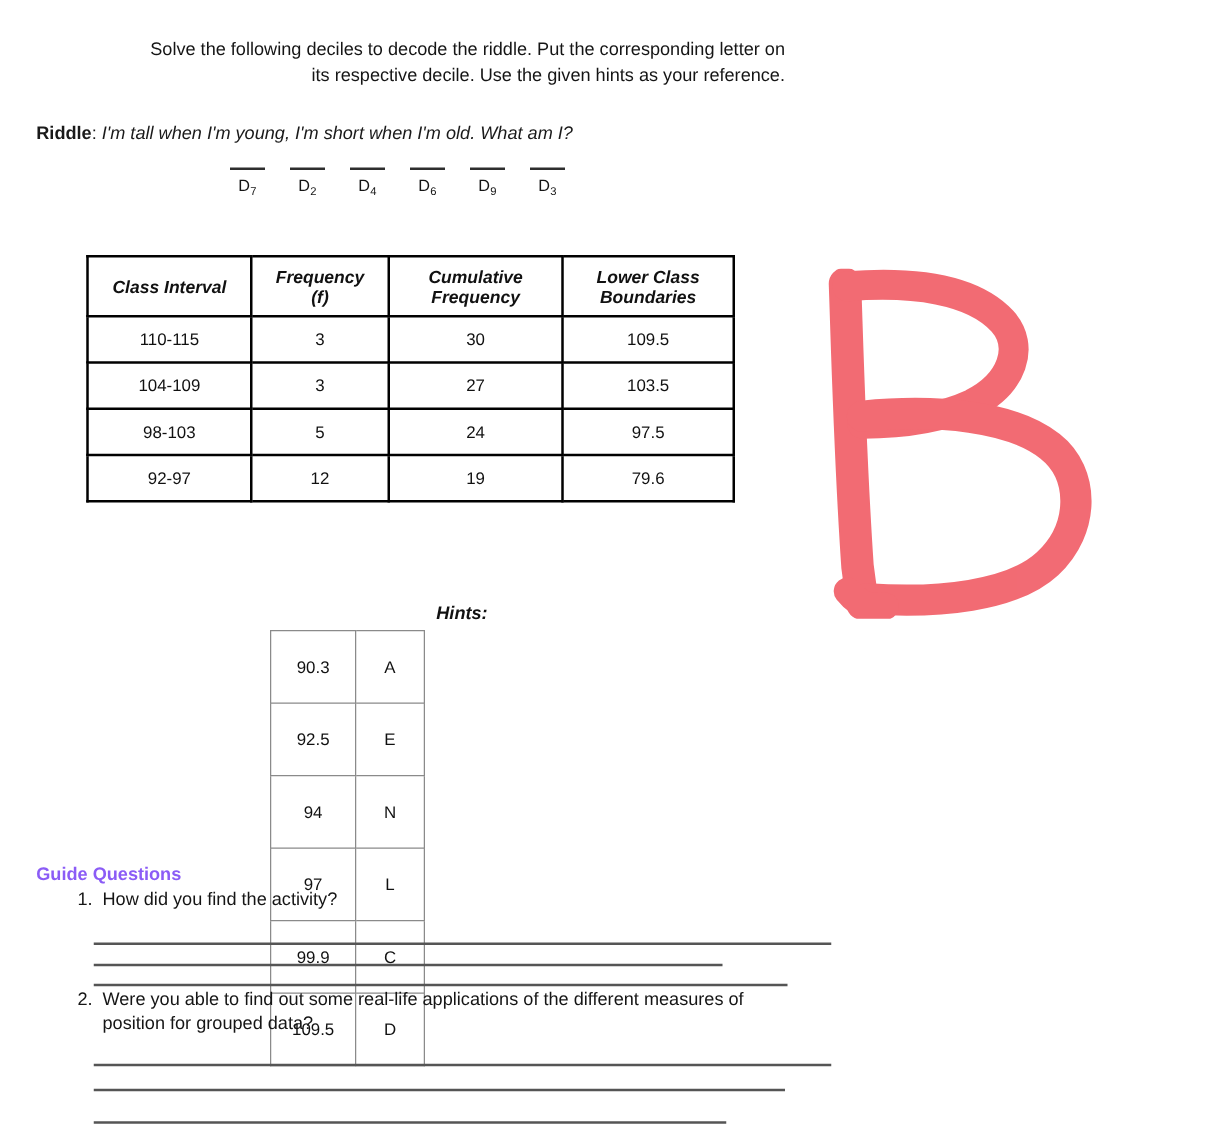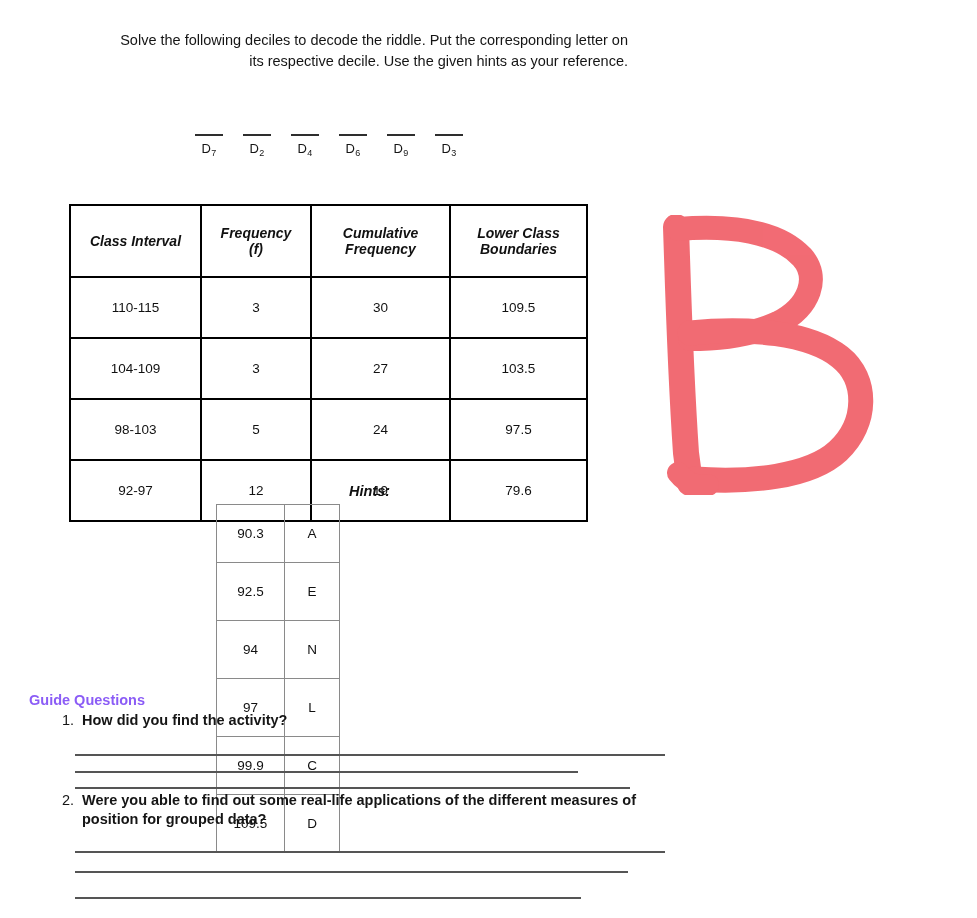--- a/index.html
+++ b/index.html
@@ -45,21 +45,21 @@
   .riddle .lbl {
     font-weight: bold;
   }
   .riddle .txt {
     font-style: italic;
   }
 
   
   .deciles {
     position: absolute;
-    left: 195px;
+    left: 184px;
     top: 134px;
     display: flex;
     gap: 20px;
   }
   .decile-item {
     width: 28px;
     text-align: center;
   }
   .decile-blank {
     height: 0;
@@ -90,21 +90,21 @@
     border-collapse: collapse;
     width: 100%;
     table-layout: fixed;
   }
   table.freq th,
   table.freq td {
     border: 2px solid #000000;
     text-align: center;
     font-size: 13.5px;
     color: #111111;
-    padding: 12px;
+    padding: 0;
   }
   table.freq th {
     font-weight: bold;
     font-style: italic;
     height: 46px;
     line-height: 16px;
     font-size: 14px;
   }
   table.freq td {
     height: 35px;
@@ -166,21 +166,20 @@
   .q .num {
     position: absolute;
     left: 0;
     top: 0;
     width: 26px;
     text-align: right;
   }
   .q .body {
     margin-left: 34px;
     display: block;
-    font-weight: bold;
   }
   .q1 { left: 48px; top: 711px; width: 600px; }
   .q2 { left: 48px; top: 791px; width: 600px; }
 
   .ansline {
     position: absolute;
     height: 0;
     border-top: 2px solid #555555;
   }
 
@@ -194,20 +193,24 @@
     pointer-events: none;
   }
 </style>
 </head>
 <body>
 
 <div class="page">
 
   <div class="intro">Solve the following deciles to decode the riddle. Put the corresponding letter on its respective decile. Use the given hints as your reference.</div>
 
+  <div class="riddle">
+    <span class="lbl">Riddle</span><span class="lbl-sep">:</span>
+    <span class="txt">I'm tall when I'm young, I'm short when I'm old. What am I?</span>
+  </div>
 
   <div class="deciles">
     <div class="decile-item">
       <div class="decile-blank"></div>
       <div class="decile-label"><span>D</span><sub>7</sub></div>
     </div>
     <div class="decile-item">
       <div class="decile-blank"></div>
       <div class="decile-label"><span>D</span><sub>2</sub></div>
     </div>

